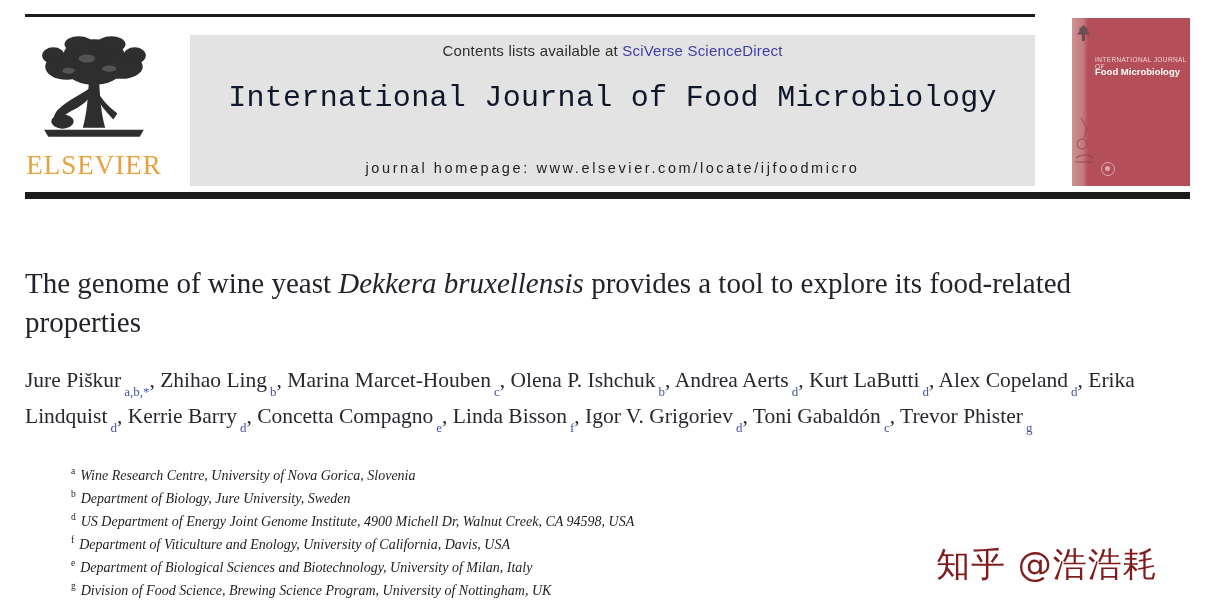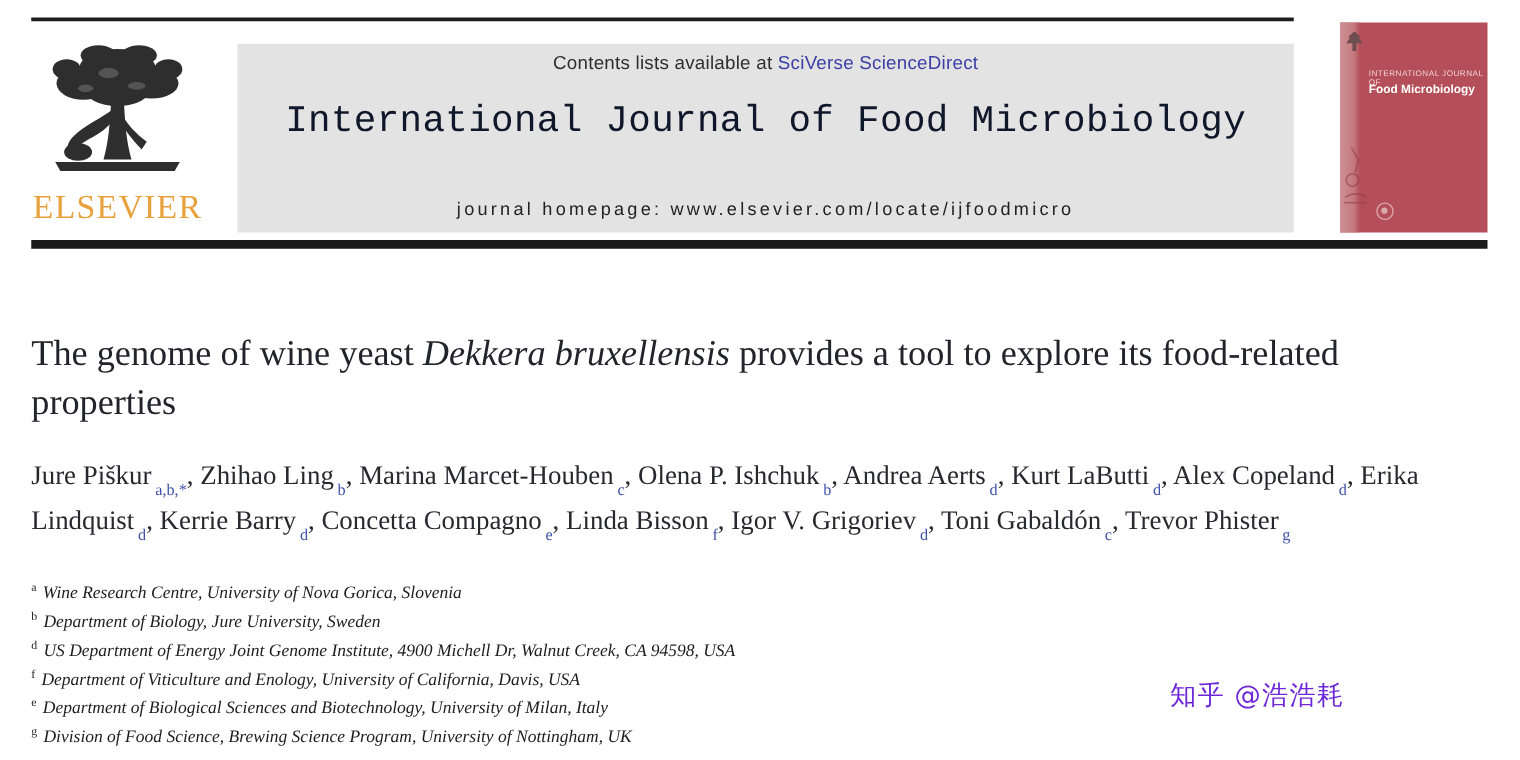--- a/index.html
+++ b/index.html
@@ -100,30 +100,30 @@
   }
   .authors sup {
     font-size: 13px; color: #4053a8; margin-left: 3px;
     position: relative; top: 17px;
   }
   .affiliations {
     position: absolute; left: 25px; top: 462px; width: 900px;
     font-family: "Liberation Serif", serif; font-style: italic;
     font-size: 14px; line-height: 19.3px; color: #1d1d1d;
   }
-  .affiliations .aff-row { white-space: nowrap; }
+  .affiliations .aff-row { white-space: nowrap; margin-left: 46px; }
   .affiliations sup {
     font-style: normal; font-size: 9.5px; color: #1d1d1d; margin-right: 5px;
     position: relative; top: 0px;
   }
 
   .watermark {
     position: absolute; left: 936px; top: 542px; width: 270px;
     font-family: "DejaVu Sans", sans-serif;
-    font-size: 21px; color: #6d28d9; letter-spacing: 1px;
+    font-size: 34px; color: #7f1d1d; letter-spacing: 1px;
     user-select: none;
   }
 </style>
 </head>
 <body>
 
 <div class="page">
 
   <div class="rule top-rule"></div>
 

